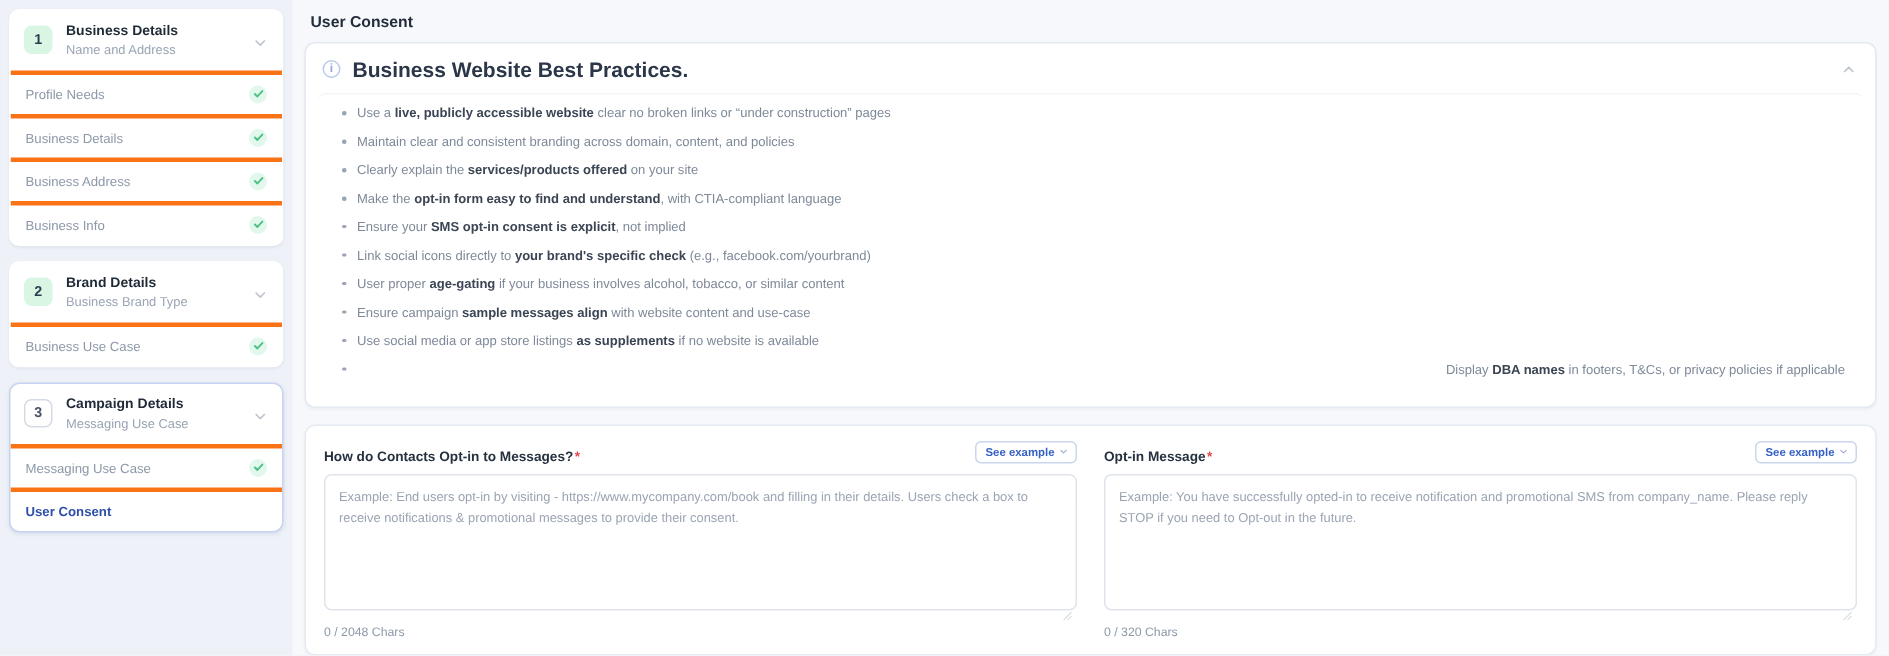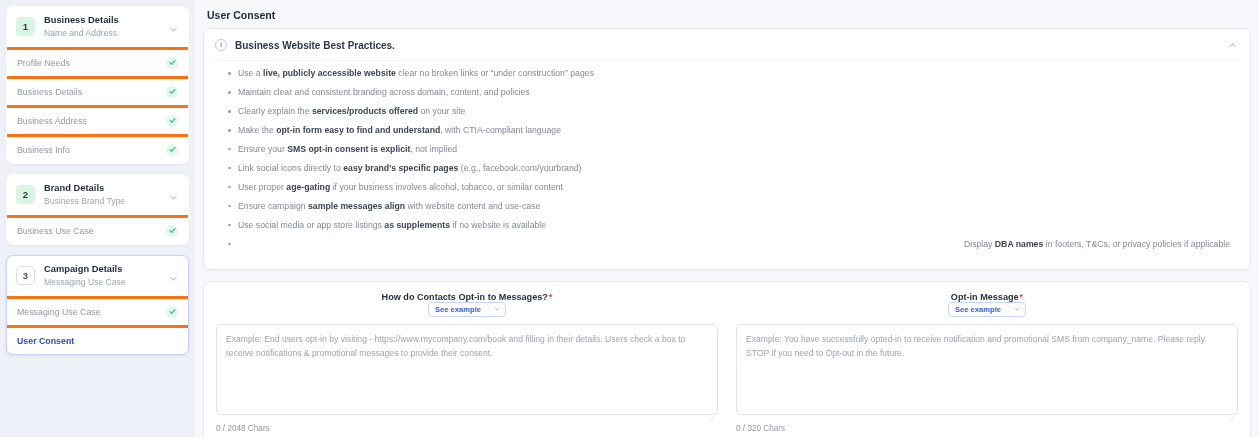--- a/index.html
+++ b/index.html
@@ -132,21 +132,21 @@
     min-width: 12px;
     border-radius: 50%;
     border: 1.2px solid #b9cbe8;
     display: flex; align-items: center; justify-content: center;
     color: #8fa9d4;
     font-size: 8px;
     font-weight: 700;
     line-height: 1;
   }
   .info-title {
-    font-size: 10px;
+    font-size: 14px;
     font-weight: 700;
     color: #2b3648;
     flex: 1;
   }
   .collapse-btn {
     width: 14px; height: 14px;
     display: flex; align-items: center; justify-content: center;
     cursor: pointer;
     opacity: .5;
   }
@@ -191,43 +191,42 @@
     border-radius: 7px;
     box-shadow: 0 1px 2px rgba(20,30,60,0.04);
     padding: 10px 12px 9px 12px;
     display: flex;
     gap: 18px;
     flex: 1;
   }
   .field { flex: 1; display: flex; flex-direction: column; min-width: 0; }
   .field-head {
     display: flex;
-    align-items: center;
+    align-items: flex-end;
     justify-content: space-between;
     margin-bottom: 7px;
-    flex-direction: column;
   }
   .field-label {
     font-size: 9.1px;
     font-weight: 700;
     color: #26313f;
   }
   .req { color: #e0484b; margin-left: 1px; }
   .see-example {
     border: 1px solid #c9d6ee;
     background: #ffffff;
     color: #3560c4;
     font-size: 7.6px;
     font-weight: 700;
     border-radius: 4px;
     padding: 3px 5px 3px 6px;
     cursor: pointer;
     display: flex;
     align-items: center;
-    gap: 13px;
+    gap: 3px;
     font-family: "Liberation Sans", sans-serif;
     line-height: 1;
   }
   .see-example .cv { opacity: .75; display: block; }
   .textarea-wrap { position: relative; }
   textarea.ta {
     width: 100%;
     height: 91px;
     resize: none;
     border: 1px solid #dfe4ec;
@@ -367,21 +366,21 @@
             </svg>
         </span>
       </div>
       <div class="info-body">
         <ul class="practice-list" id="practice-root">
             <li><span>Use a </span><b>live, publicly accessible website</b><span> clear no broken links or “under construction” pages</span></li>
             <li><span>Maintain clear and consistent branding across domain, content, and policies</span><b></b><span></span></li>
             <li><span>Clearly explain the </span><b>services/products offered</b><span> on your site</span></li>
             <li><span>Make the </span><b>opt-in form easy to find and understand</b><span>, with CTIA-compliant language</span></li>
             <li><span>Ensure your </span><b>SMS opt-in consent is explicit</b><span>, not implied</span></li>
-            <li><span>Link social icons directly to </span><b>easy brand's specific pages</b><span> (e.g., facebook.com/yourbrand)</span></li>
+            <li><span>Link social icons directly to </span><b>your brand's specific check</b><span> (e.g., facebook.com/yourbrand)</span></li>
             <li><span>User proper </span><b>age-gating</b><span> if your business involves alcohol, tobacco, or similar content</span></li>
             <li><span>Ensure campaign </span><b>sample messages align</b><span> with website content and use-case</span></li>
             <li><span>Use social media or app store listings </span><b>as supplements</b><span> if no website is available</span></li>
             <li><span>Display </span><b>DBA names</b><span> in footers, T&amp;Cs, or privacy policies if applicable</span></li>
           </ul>
       </div>
     </div>
 
     <div class="form-card">
       <div id="fields-root" style="display:flex; gap:18px; flex:1; min-width:0;">

